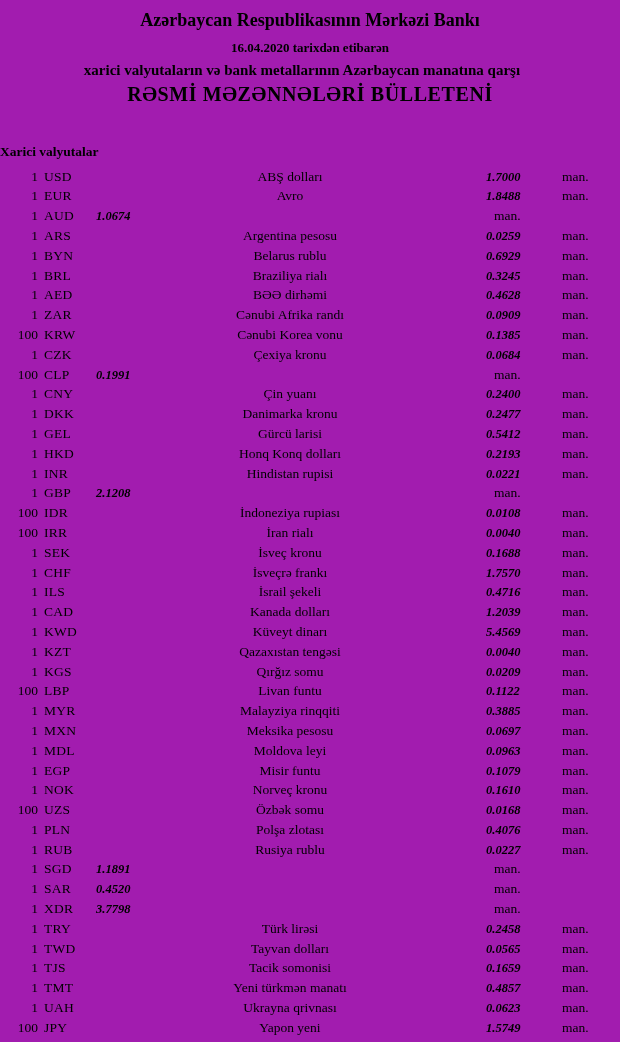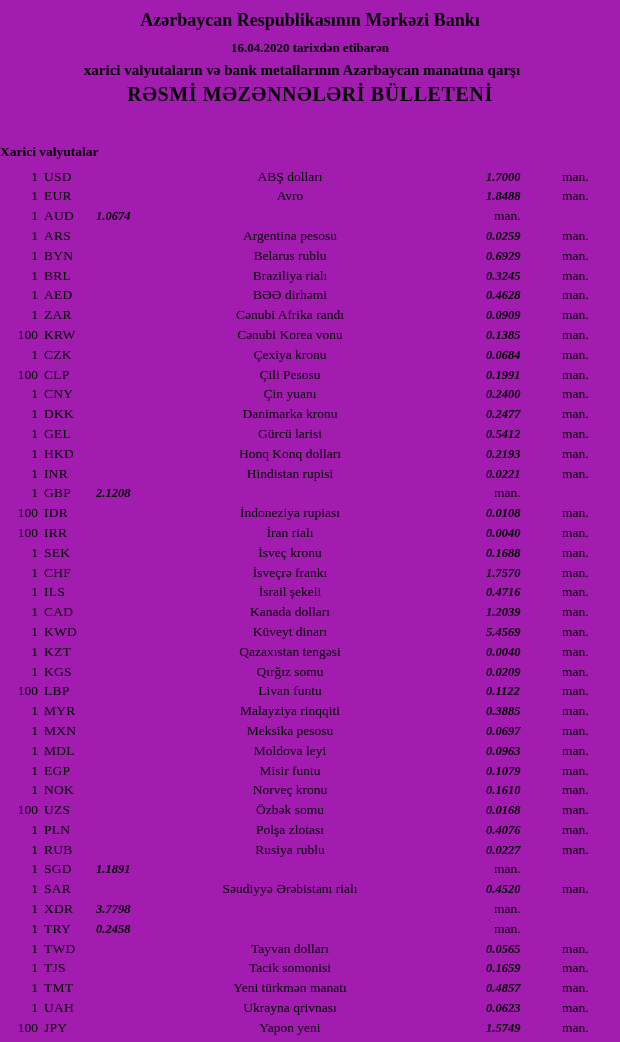--- a/index.html
+++ b/index.html
@@ -161,21 +161,20 @@
     <span class="qty">1</span>
     <span class="code">CZK</span>
     <span class="name">Çexiya kronu</span>
     <span class="rate">0.0684</span>
     <span class="unit">man.</span>
   </div>
 
   <div class="row">
     <span class="qty">100</span>
     <span class="code">CLP</span>
-    <span class="name">Çili Pesosu</span>
     <span class="rate">0.1991</span>
     <span class="unit">man.</span>
   </div>
 
   <div class="row">
     <span class="qty">1</span>
     <span class="code">CNY</span>
     <span class="name">Çin yuanı</span>
     <span class="rate">0.2400</span>
     <span class="unit">man.</span>
@@ -367,35 +366,35 @@
   <div class="row">
     <span class="qty">1</span>
     <span class="code">SGD</span>
     <span class="rate">1.1891</span>
     <span class="unit">man.</span>
   </div>
 
   <div class="row">
     <span class="qty">1</span>
     <span class="code">SAR</span>
-    <span class="name">Səudiyyə Ərəbistanı rialı</span>
     <span class="rate">0.4520</span>
     <span class="unit">man.</span>
   </div>
 
   <div class="row">
     <span class="qty">1</span>
     <span class="code">XDR</span>
     <span class="rate">3.7798</span>
     <span class="unit">man.</span>
   </div>
 
   <div class="row">
     <span class="qty">1</span>
     <span class="code">TRY</span>
+    <span class="name">Türk lirəsi</span>
     <span class="rate">0.2458</span>
     <span class="unit">man.</span>
   </div>
 
   <div class="row">
     <span class="qty">1</span>
     <span class="code">TWD</span>
     <span class="name">Tayvan dolları</span>
     <span class="rate">0.0565</span>
     <span class="unit">man.</span>

